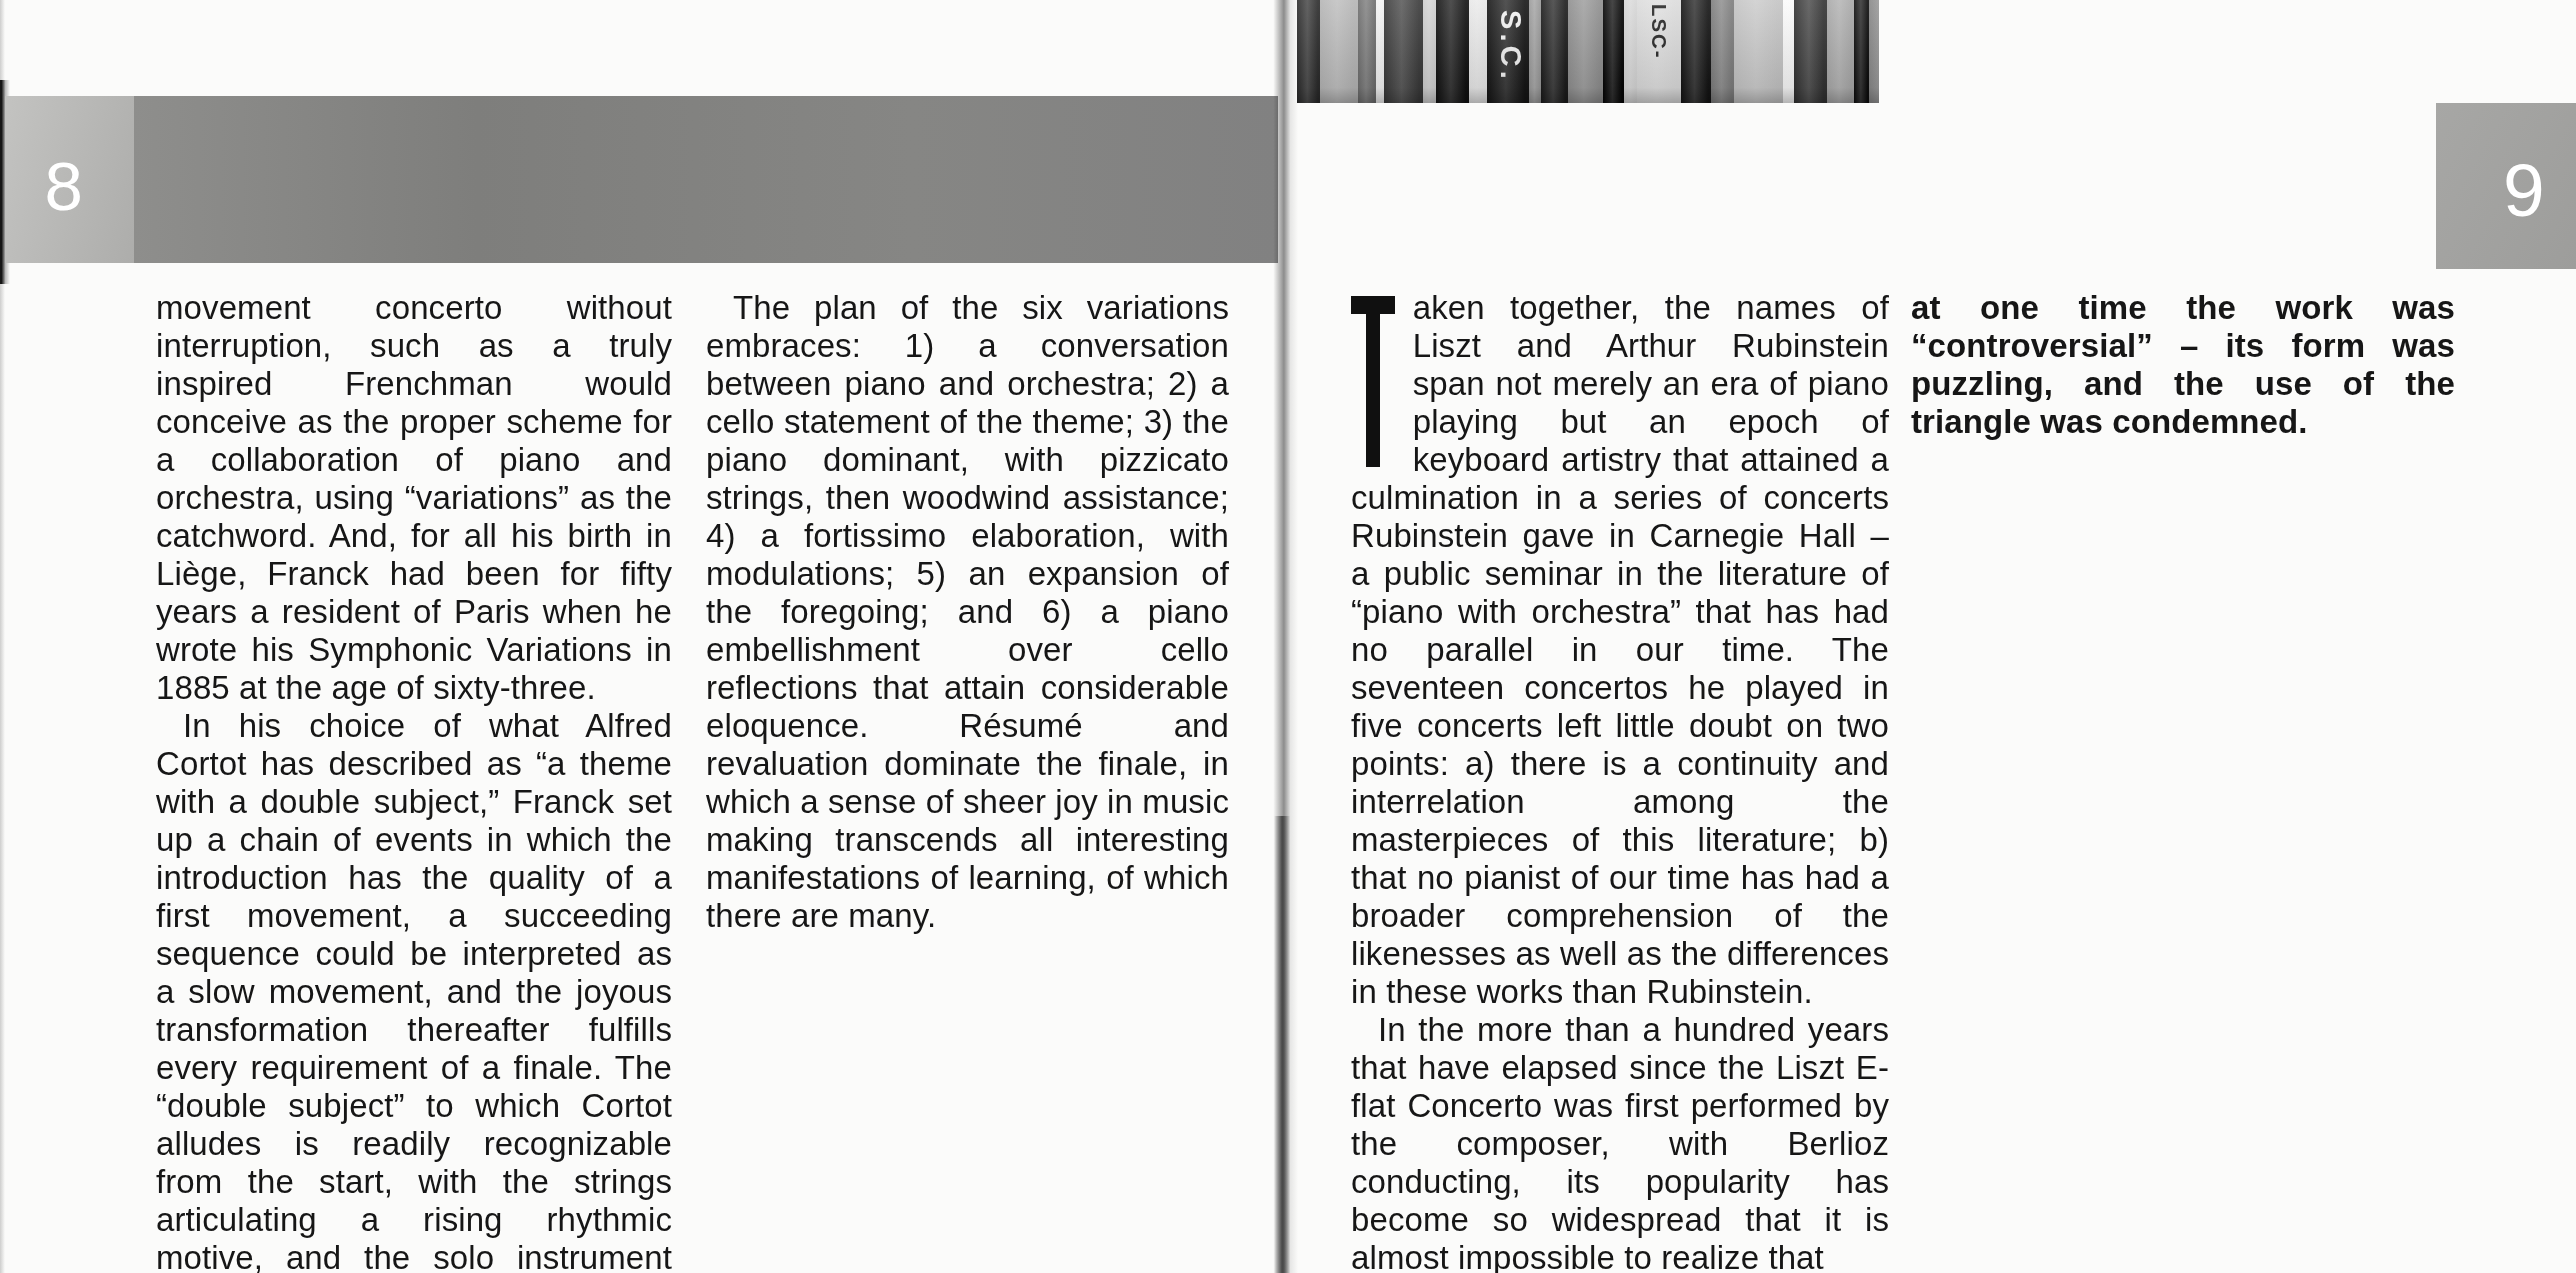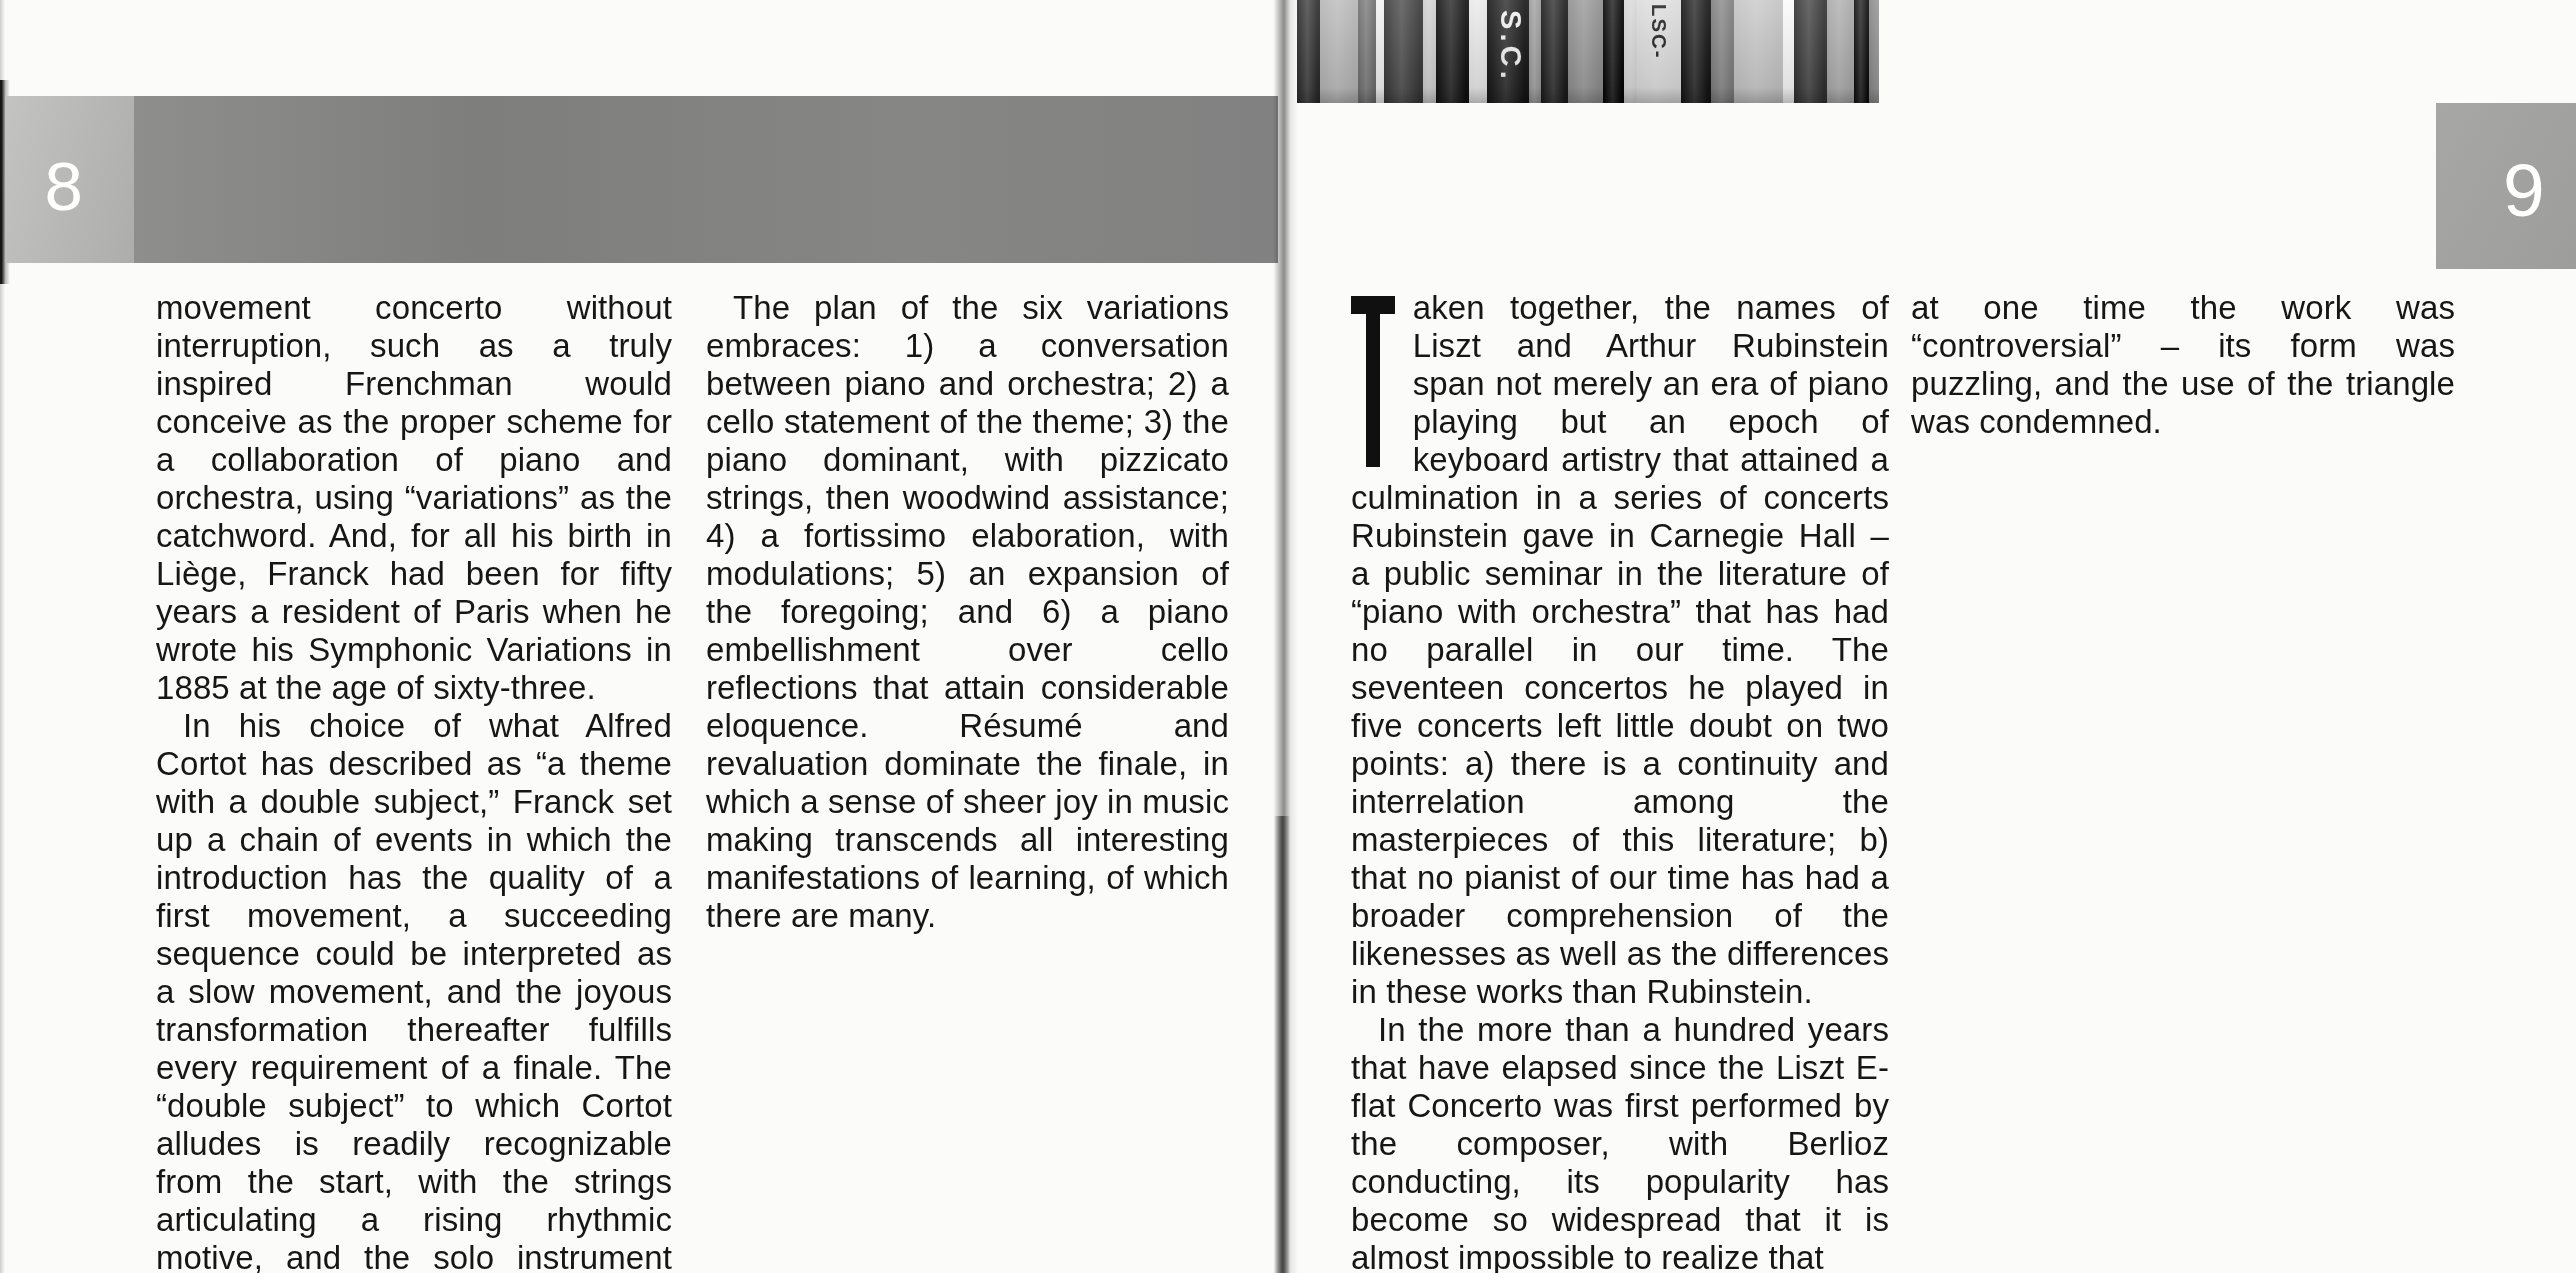--- a/index.html
+++ b/index.html
@@ -97,21 +97,21 @@
     font-size:33px;line-height:38px;
     letter-spacing:0.1px;
     color:var(--ink);
     text-align:justify;
   }
   .col .p{margin:0;}
   .col .p.indent{text-indent:27px;}
   .col1L{left:156px;top:289px;width:516px;}
   .col2L{left:706px;top:289px;width:523px;}
   .col1R{left:1351px;top:289px;width:538px;}
-  .col2R{left:1911px;top:289px;width:544px;}
+  .col2R{left:1911px;top:289px;width:544px;font-weight:bold;}
 
   
   .dropcap{
     float:left;width:44px;height:171px;
     margin:6.8px 17.7px 0 0;position:relative;
   }
   .dropcap .bar{position:absolute;top:0;left:0;width:44px;height:18.4px;background:#101010;}
   .dropcap .stem{position:absolute;top:0;left:15px;width:13.6px;height:171px;background:#101010;}
   .sr{position:absolute;width:0.7px;height:0.7px;overflow:hidden;opacity:0;pointer-events:none;}
 </style>

